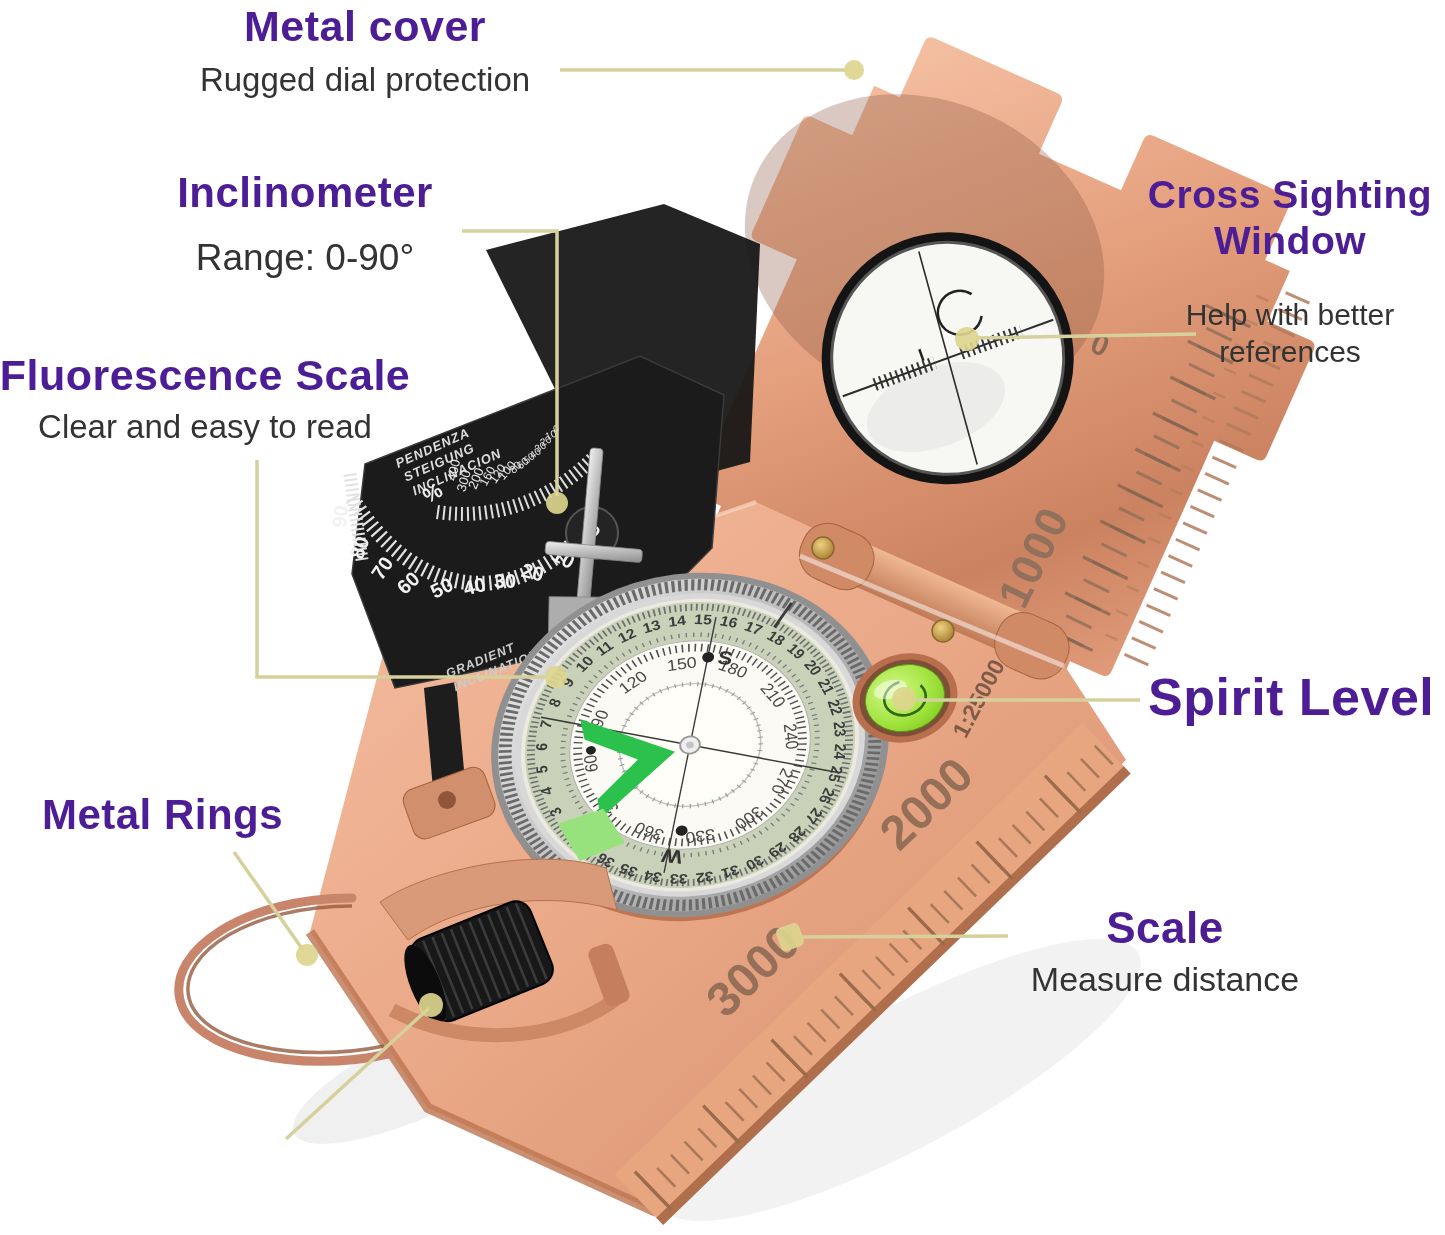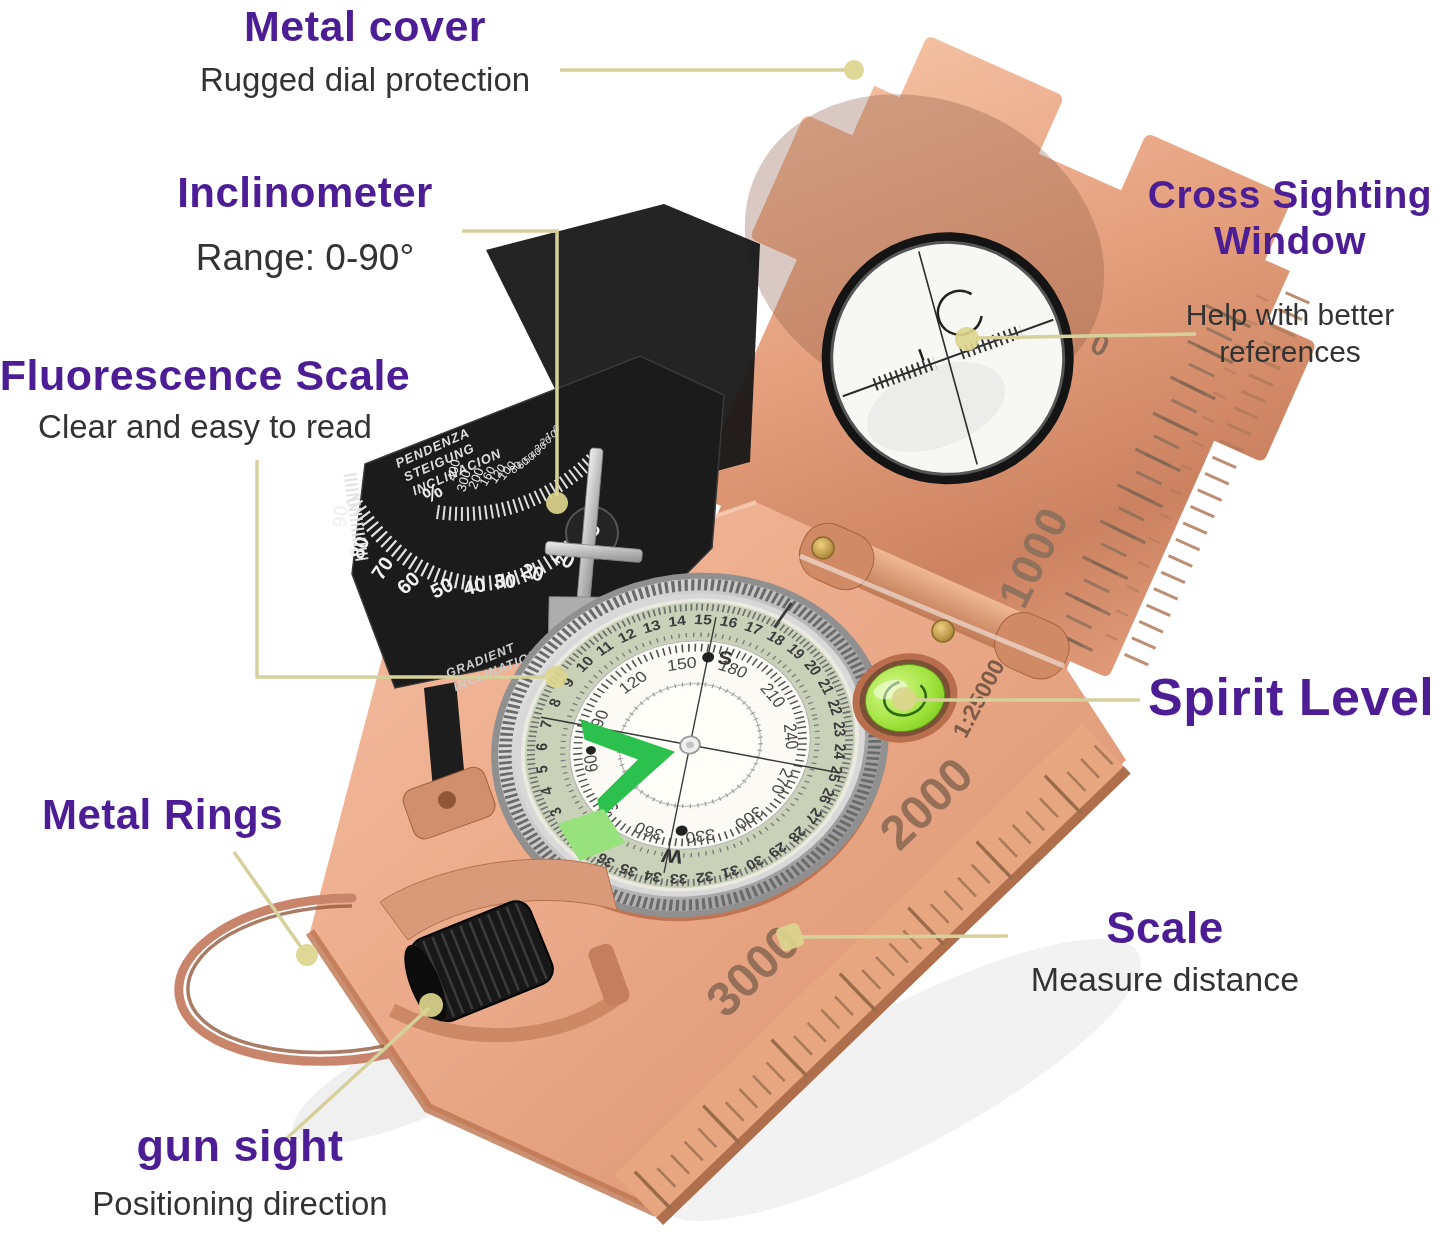--- a/index.html
+++ b/index.html
@@ -344,18 +344,14 @@
 <div class="callout-label lbl-spirit">
   <div class="t">Spirit Level</div>
 </div>
 <div class="callout-label lbl-rings">
   <div class="t">Metal Rings</div>
 </div>
 <div class="callout-label lbl-scale">
   <div class="t">Scale</div>
   <div class="s">Measure distance</div>
 </div>
-<div class="callout-label lbl-gunsight">
-  <div class="t">gun sight</div>
-  <div class="s">Positioning direction</div>
-</div>
 
 </div>
 
 </body></html>

